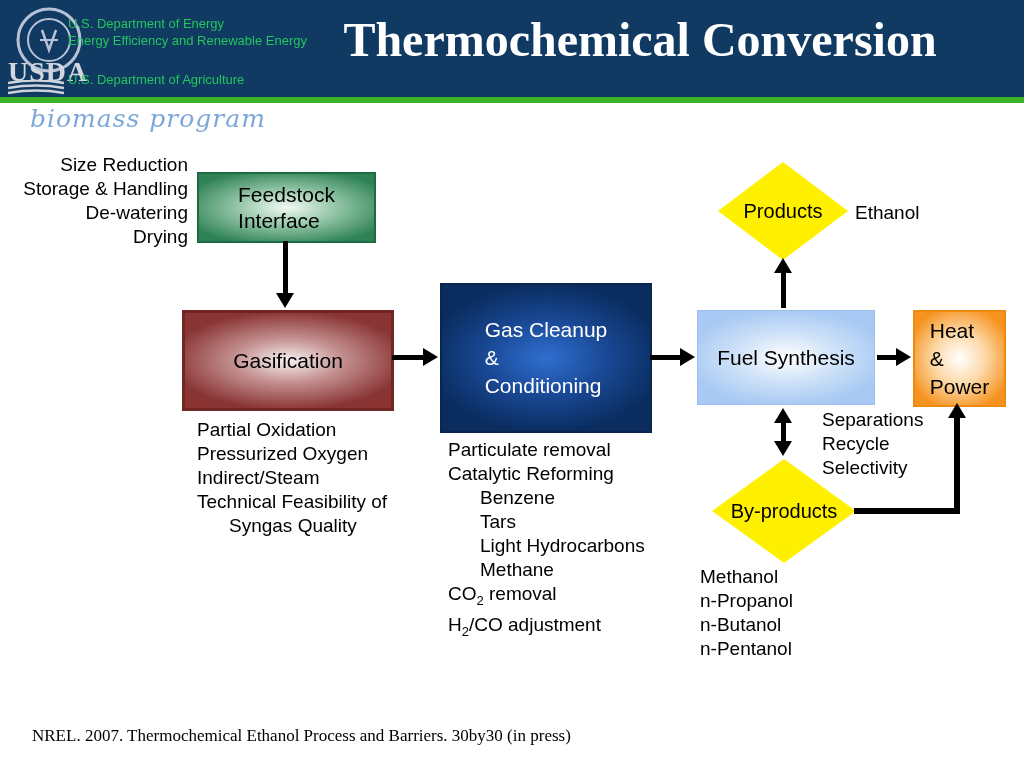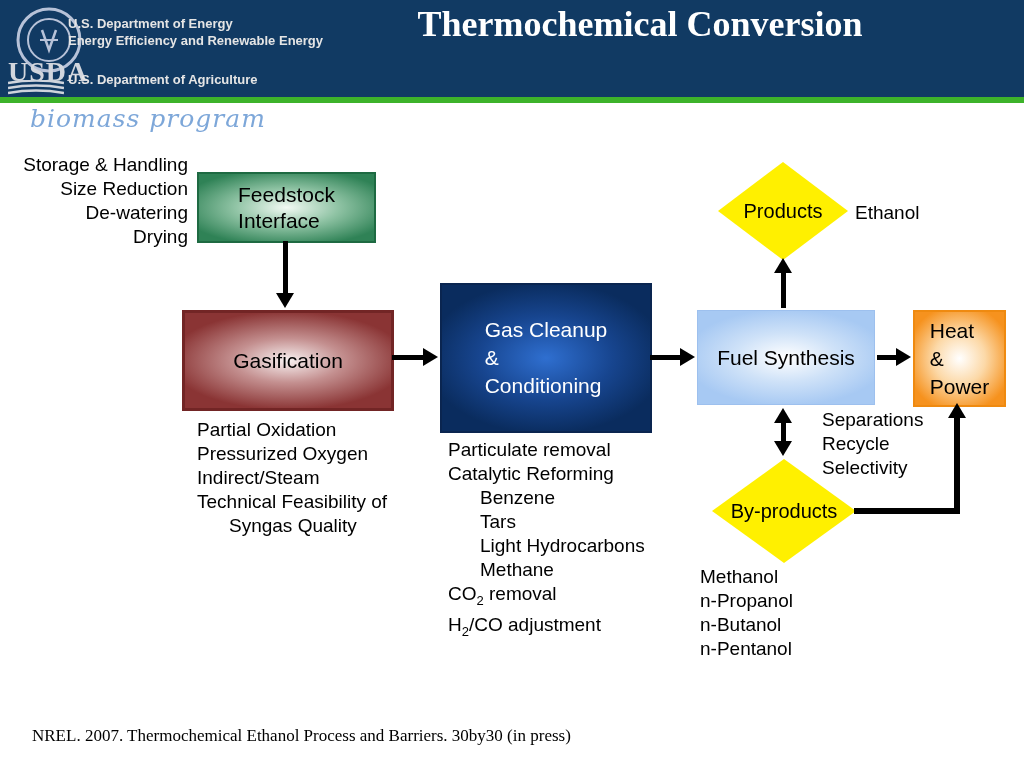--- a/index.html
+++ b/index.html
@@ -6,28 +6,28 @@
   body {
     width:1024px; height:768px; position:relative; overflow:hidden;
     background:#ffffff; font-family:"Liberation Sans", sans-serif; color:#000;
   }
   .abs { position:absolute; }
 
   
   .header { position:absolute; left:0; top:0; width:1024px; height:97px; background:#113a63; }
   .green-line { position:absolute; left:0; top:97px; width:1024px; height:6px; background:#3db32a; }
   .doe-seal { position:absolute; left:16px; top:7px; width:66px; height:66px; }
-  .hdr-text { position:absolute; color:#e5e5e5; font-weight:bold; font-size:13px; line-height:17px; }
+  .hdr-text { position:absolute; color:#22c55e; font-weight:normal; font-size:13px; line-height:17px; }
   .doe-lines { left:68px; top:15px; }
   .usda-word { position:absolute; left:8px; top:56px; font-family:"Liberation Serif", serif;
                font-weight:bold; font-size:28px; color:#d2d6dd; letter-spacing:1px; }
   .usda-swoosh { position:absolute; left:8px; top:80px; }
   .usda-dept { left:68px; top:71px; }
-  .slide-title { position:absolute; left:256px; top:3px; width:768px; text-align:center;
-                 font-family:"Liberation Serif", serif; font-weight:bold; font-size:36px; color:#ffffff; }
+  .slide-title { position:absolute; left:256px; top:12px; width:768px; text-align:center;
+                 font-family:"Liberation Serif", serif; font-weight:bold; font-size:48px; color:#ffffff; }
   .biomass-script { position:absolute; left:30px; top:104px; font-family:"DejaVu Serif", serif;
                     font-style:italic; font-size:25px; color:#7da7d9; letter-spacing:1px; }
 
   
   .box { position:absolute; display:flex; align-items:center; justify-content:center;
          text-align:left; font-size:21px; white-space:pre-line; line-height:26px; }
   .box-feedstock { left:197px; top:172px; width:175px; height:67px;
     background: radial-gradient(ellipse 62% 58% at center, #f3faf4 0%, #8fc3a4 48%, #2f8256 100%);
     border:2px solid #1e6a42; }
   .box-gasification { left:182px; top:310px; width:206px; height:95px;
@@ -132,22 +132,22 @@
 <div class="head-down" style="left:774px; top:441px;"></div>
 
 <div class="shaft-h" style="left:877px; top:355px; width:20px;"></div>
 <div class="head-right" style="left:896px; top:348px;"></div>
 
 <div class="elbow-h"></div>
 <div class="elbow-v"></div>
 <div class="head-up" style="left:948px; top:403px;"></div>
 
 <div class="notes notes-feedstock">
+  <div>Size Reduction</div>
   <div>Storage &amp; Handling</div>
-  <div>Size Reduction</div>
   <div>De-watering</div>
   <div>Drying</div>
 </div>
 
 <div class="notes notes-gasification">
   <div>Partial Oxidation</div>
   <div>Pressurized Oxygen</div>
   <div>Indirect/Steam</div>
   <div>Technical Feasibility of</div>
   <div class="indent">Syngas Quality</div>

